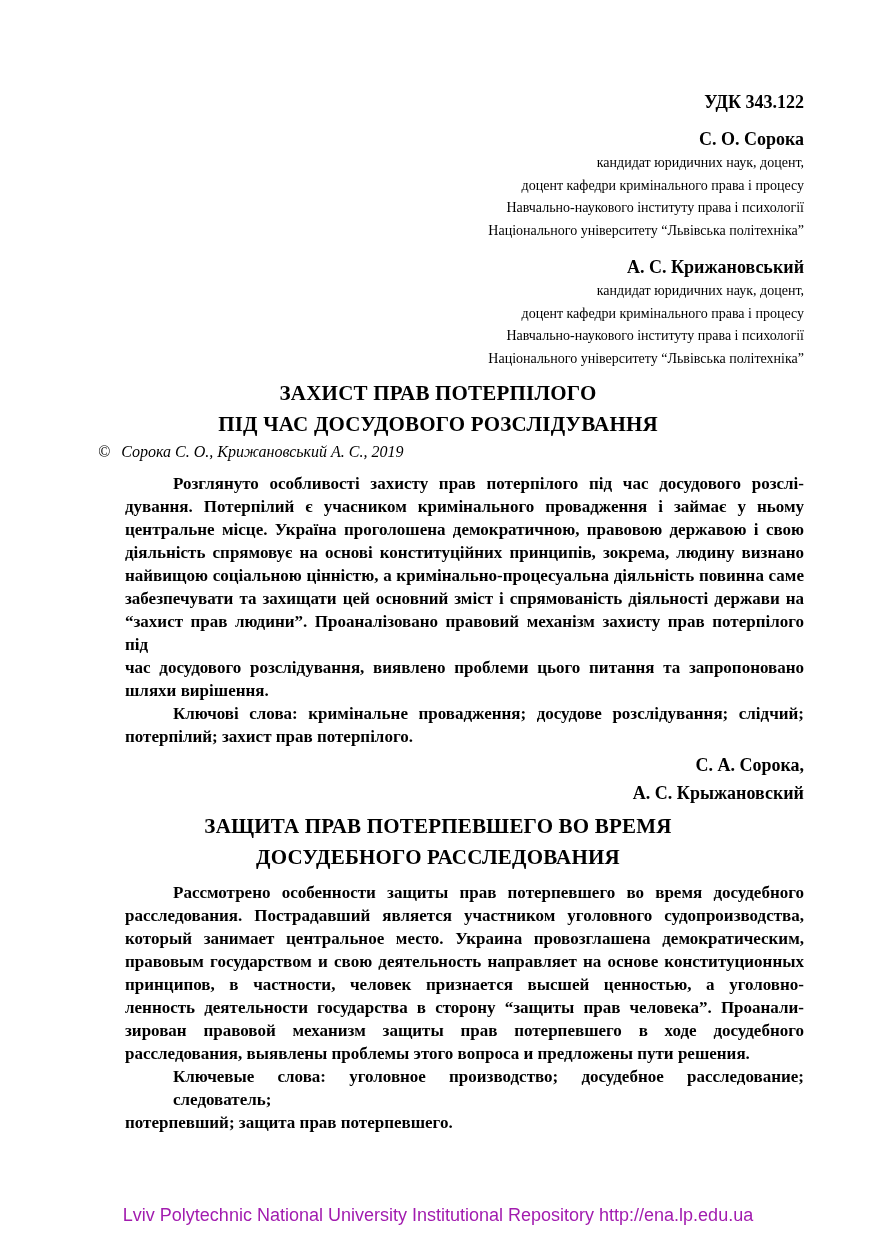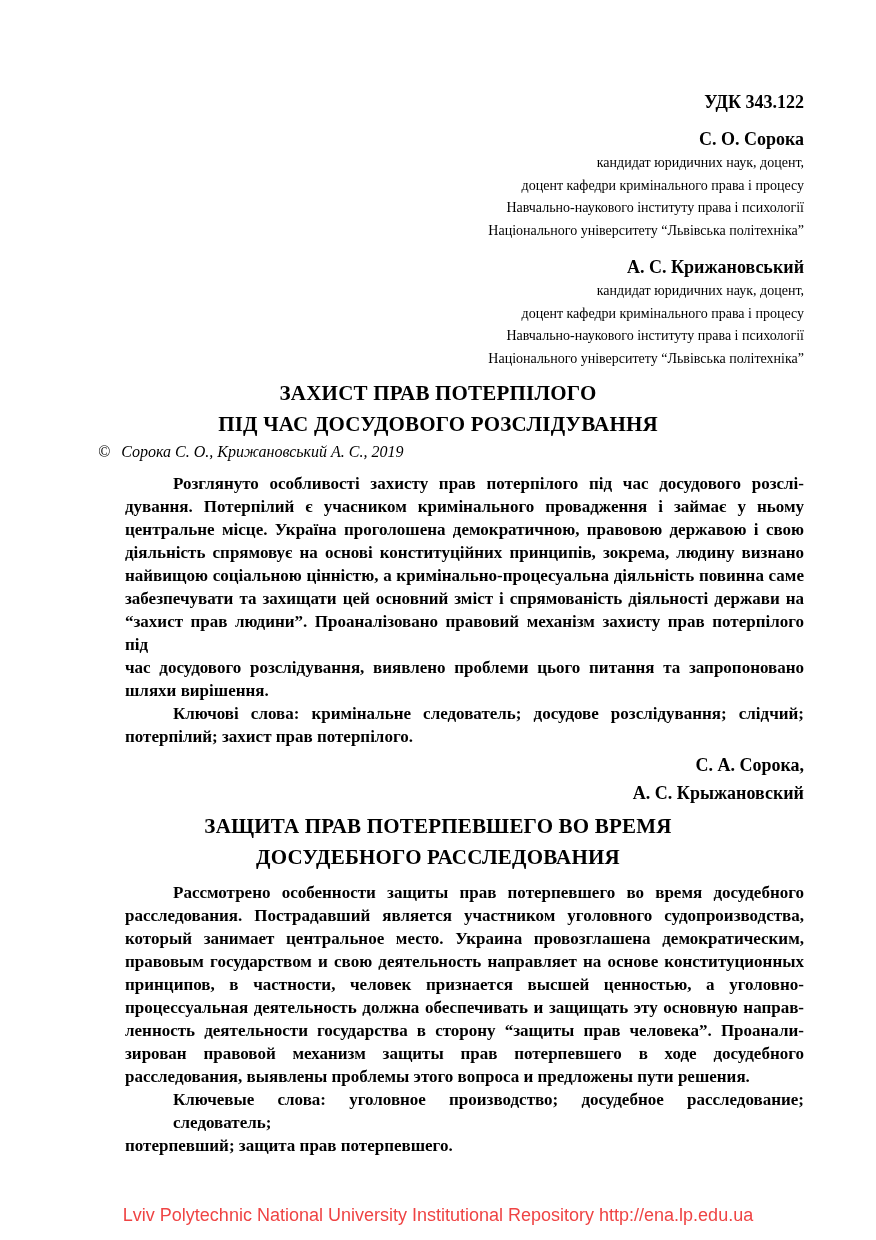--- a/index.html
+++ b/index.html
@@ -58,21 +58,21 @@
 
   .page-number {
     margin-top:46px;
     font-size:16px; line-height:20px;
   }
   .footer-stamp {
     position:absolute; left:0; right:0; bottom:22px;
     text-align:center;
     font-family:"Liberation Sans", sans-serif;
     font-size:18px; line-height:22px;
-    color:#ef4444;
+    color:#a21caf;
   }
 </style>
 </head>
 <body>
 
 <div class="page">
 
   <div class="udc a-right">УДК 343.122</div>
 
   <div>
@@ -103,41 +103,40 @@
   <div class="abstract">
     <div class="jline indent">Розглянуто особливості захисту прав потерпілого під час досудового розслі-</div>
     <div class="jline">дування. Потерпілий є учасником кримінального провадження і займає у ньому</div>
     <div class="jline">центральне місце. Україна проголошена демократичною, правовою державою і свою</div>
     <div class="jline">діяльність спрямовує на основі конституційних принципів, зокрема, людину визнано</div>
     <div class="jline">найвищою соціальною цінністю, а кримінально-процесуальна діяльність повинна саме</div>
     <div class="jline">забезпечувати та захищати цей основний зміст і спрямованість діяльності держави на</div>
     <div class="jline">“захист прав людини”. Проаналізовано правовий механізм захисту прав потерпілого під</div>
     <div class="jline">час досудового розслідування, виявлено проблеми цього питання та запропоновано</div>
     <div class="jlast">шляхи вирішення.</div>
-    <div class="jline indent">Ключові слова: кримінальне следователь; досудове розслідування; слідчий;</div>
+    <div class="jline indent">Ключові слова: кримінальне провадження; досудове розслідування; слідчий;</div>
     <div class="jlast">потерпілий; захист прав потерпілого.</div>
   </div>
 
   <div class="authors-ru a-right">
     <div>С. А. Сорока,</div>
     <div>А. С. Крыжановский</div>
   </div>
 
   <div class="title ru a-center">
     <div>ЗАЩИТА ПРАВ ПОТЕРПЕВШЕГО ВО ВРЕМЯ</div>
     <div>ДОСУДЕБНОГО РАССЛЕДОВАНИЯ</div>
   </div>
 
   <div class="abstract ru">
     <div class="jline indent">Рассмотрено особенности защиты прав потерпевшего во время досудебного</div>
     <div class="jline">расследования. Пострадавший является участником уголовного судопроизводства,</div>
     <div class="jline">который занимает центральное место. Украина провозглашена демократическим,</div>
     <div class="jline">правовым государством и свою деятельность направляет на основе конституционных</div>
     <div class="jline">принципов, в частности, человек признается высшей ценностью, а уголовно-</div>
-    <div class="jline">процессуальная деятельность должна обеспечивать и защищать эту основную направ-</div>
     <div class="jline">ленность деятельности государства в сторону “защиты прав человека”. Проанали-</div>
     <div class="jline">зирован правовой механизм защиты прав потерпевшего в ходе досудебного</div>
     <div class="jlast">расследования, выявлены проблемы этого вопроса и предложены пути решения.</div>
     <div class="jline indent">Ключевые слова: уголовное производство; досудебное расследование; следователь;</div>
     <div class="jlast">потерпевший; защита прав потерпевшего.</div>
   </div>
 
 
   <div class="footer-stamp">Lviv Polytechnic National University Institutional Repository http://ena.lp.edu.ua</div>
 

